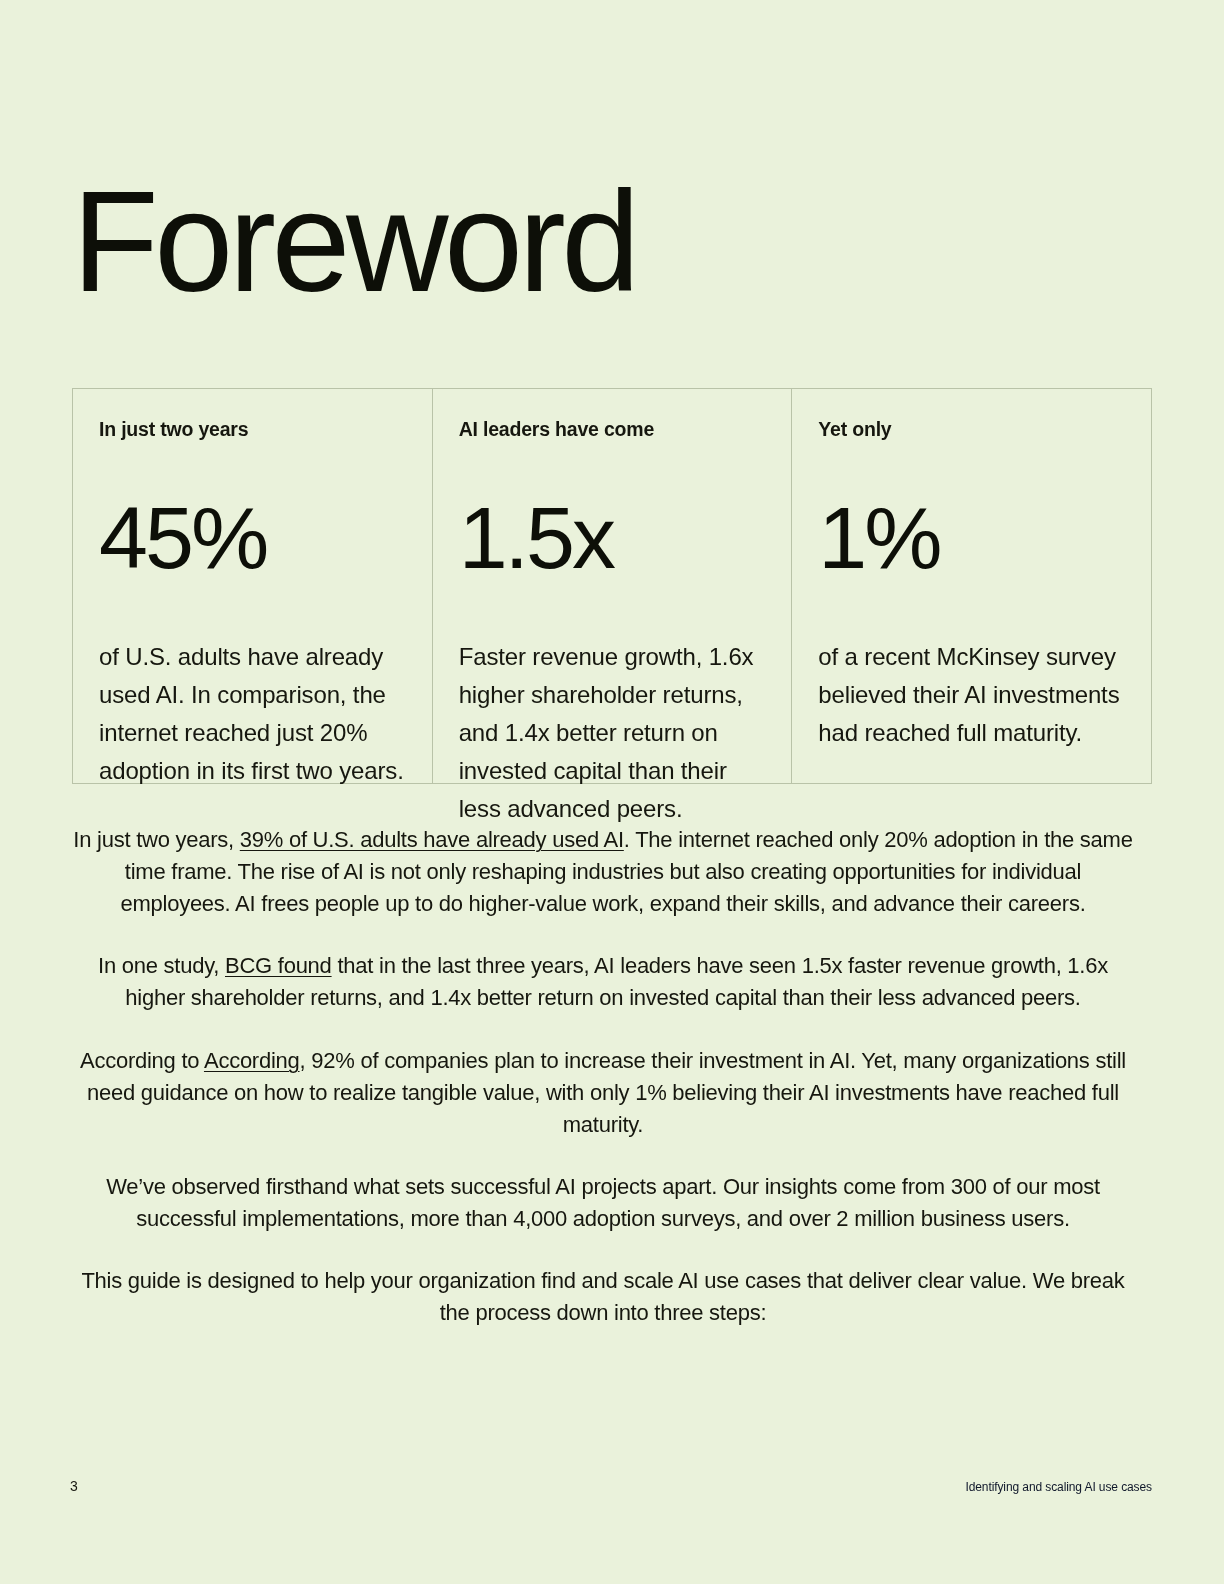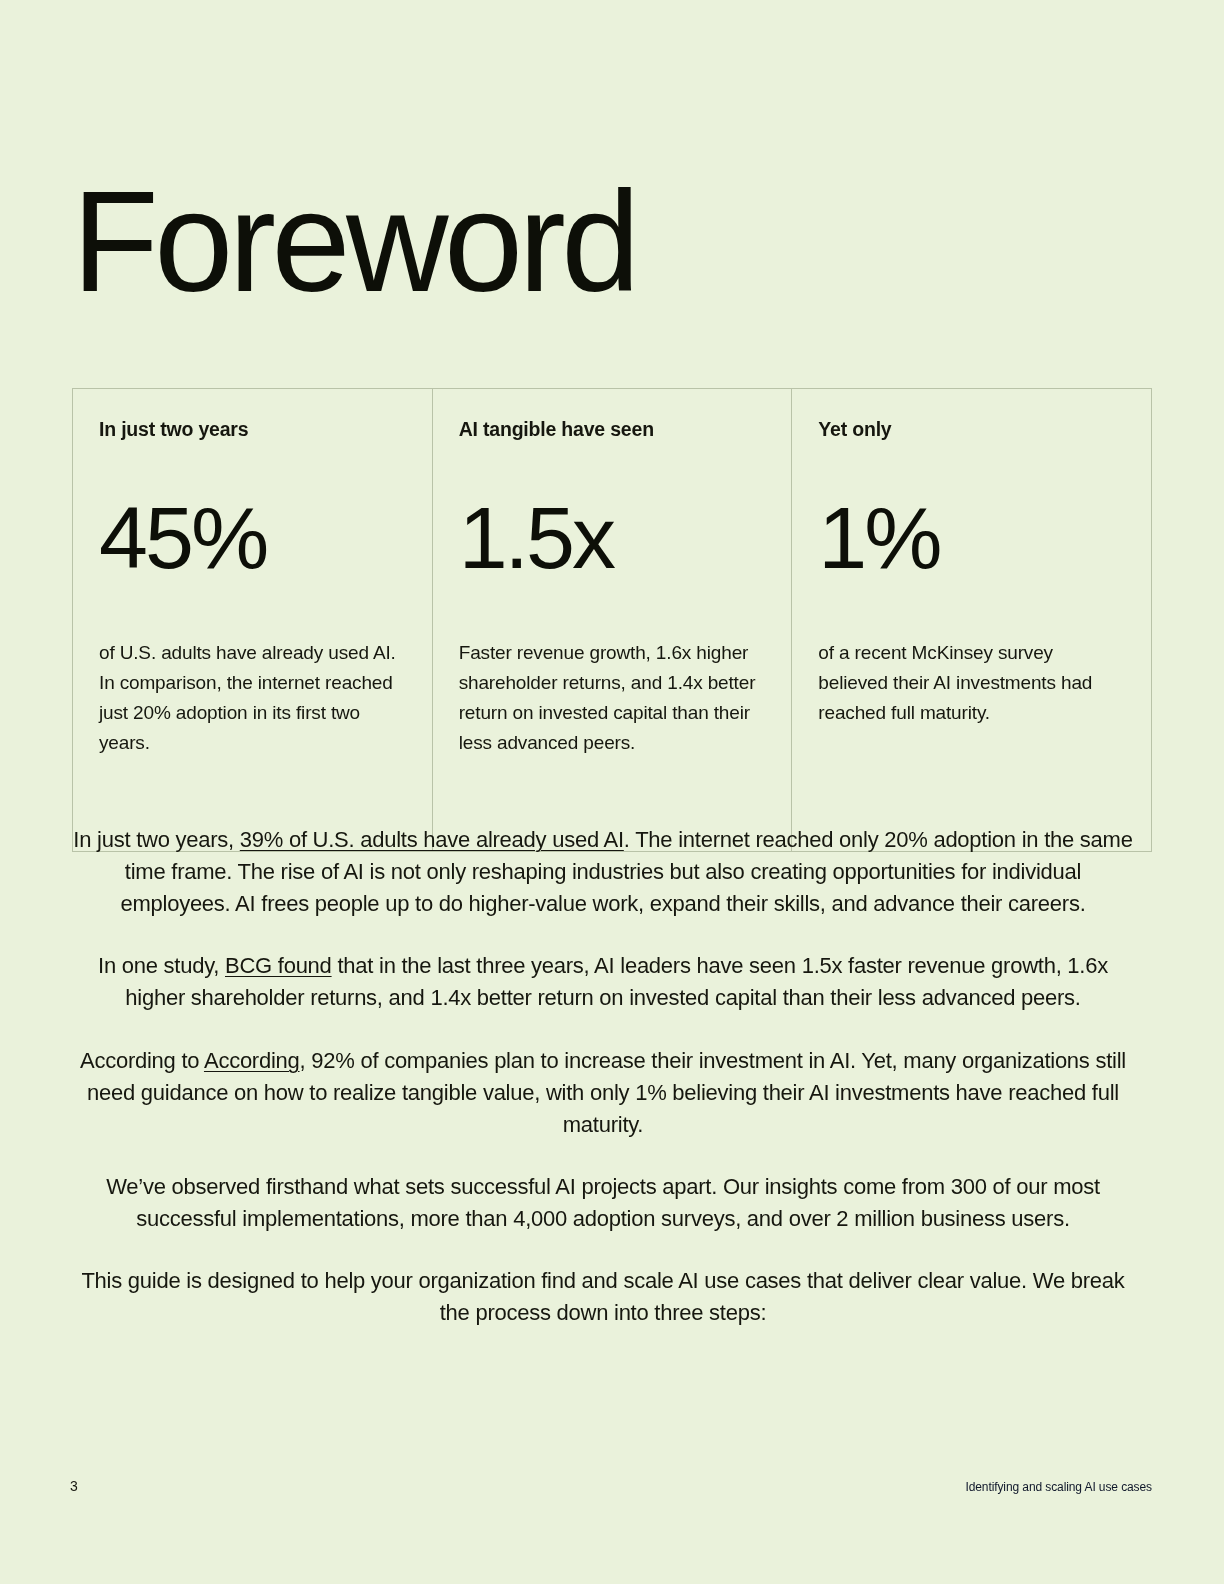--- a/index.html
+++ b/index.html
@@ -35,21 +35,21 @@
     color: #0d0f08;
     white-space: nowrap;
   }
 
   
   .stats-row {
     position: absolute;
     left: 72px;
     top: 388px;
     width: 1080px;
-    height: 464px;
+    height: 396px;
     display: flex;
     border: 1px solid #b9c3a8;
     box-sizing: border-box;
     background: transparent;
   }
   .stat-card {
     flex: 1 1 0;
     box-sizing: border-box;
     padding: 28px 26px 20px 26px;
     border-right: 1px solid #b9c3a8;
@@ -70,21 +70,21 @@
   .stat-value {
     font-size: 88px;
     font-weight: 400;
     letter-spacing: -3px;
     line-height: 1.0;
     color: #0d0f08;
     margin: 52px 0 0 0;
     white-space: nowrap;
   }
   .stat-desc {
-    font-size: 19px;
+    font-size: 24px;
     font-weight: 400;
     line-height: 1.58;
     letter-spacing: -0.15px;
     color: #16170f;
     margin: 56px 0 0 0;
   }
 
   
   .body-copy {
     position: absolute;
@@ -140,21 +140,21 @@
 
   <div class="stats-row">
 
     <div class="stat-card">
       <div class="stat-label">In just two years</div>
       <div class="stat-value">45%</div>
       <div class="stat-desc">of U.S. adults have already used AI. In comparison, the internet reached just 20% adoption in its first two years.</div>
     </div>
 
     <div class="stat-card">
-      <div class="stat-label">AI tangible have seen</div>
+      <div class="stat-label">AI leaders have come</div>
       <div class="stat-value">1.5x</div>
       <div class="stat-desc">Faster revenue growth, 1.6x higher shareholder returns, and 1.4x better return on invested capital than their less advanced peers.</div>
     </div>
 
     <div class="stat-card">
       <div class="stat-label">Yet only</div>
       <div class="stat-value">1%</div>
       <div class="stat-desc">of a recent McKinsey survey believed their AI investments had reached full maturity.</div>
     </div>
 

